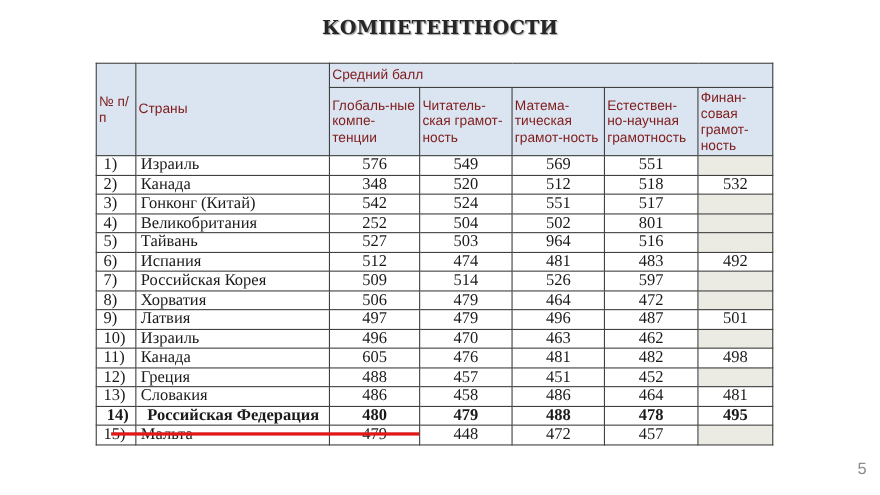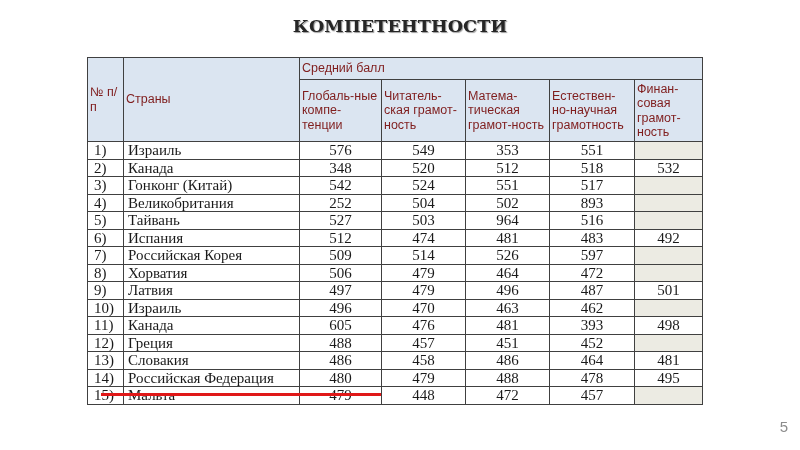--- a/index.html
+++ b/index.html
@@ -24,21 +24,21 @@
     padding: 0 2px;
   }
   .tbl td {
     border: 1.5px solid #404040; height: 16.5px; padding: 0 3px;
     font-family: "Liberation Serif", serif; font-size: 15px; line-height: 16px; color: #1a1a1a;
     text-align: center; white-space: nowrap;
   }
   .tbl td.num-col { text-align: left; padding-left: 6px; }
   .tbl td.country { text-align: left; padding-left: 4px; }
   .tbl td.empty { background: #ecebe3; }
-  .tbl tr.bold td { font-weight: normal; }
+  .tbl tr.bold td { font-weight: bold; text-align: center; }
   .red-line {
     position: absolute; left: 101px; top: 393px; width: 280px; height: 3px; background: #e01818;
   }
   .page-num {
     position: absolute; right: 12px; top: 418px; font-family: "Liberation Sans", sans-serif;
     font-size: 15px; color: #8c8c8c;
   }
 </style>
 </head>
 <body>
@@ -70,21 +70,21 @@
       <th>Естествен-но-научная грамотность</th>
       <th>Финан-совая грамот-ность</th>
     </tr>
   </thead>
   <tbody id="tbody">
       <tr>
         <td class="num-col">1)</td>
         <td class="country">Израиль</td>
         <td>576</td>
         <td>549</td>
-        <td>353</td>
+        <td>569</td>
         <td>551</td>
         <td class="empty"></td>
       </tr>
       <tr>
         <td class="num-col">2)</td>
         <td class="country">Канада</td>
         <td>348</td>
         <td>520</td>
         <td>512</td>
         <td>518</td>
@@ -98,21 +98,21 @@
         <td>551</td>
         <td>517</td>
         <td class="empty"></td>
       </tr>
       <tr>
         <td class="num-col">4)</td>
         <td class="country">Великобритания</td>
         <td>252</td>
         <td>504</td>
         <td>502</td>
-        <td>893</td>
+        <td>801</td>
         <td class="empty"></td>
       </tr>
       <tr>
         <td class="num-col">5)</td>
         <td class="country">Тайвань</td>
         <td>527</td>
         <td>503</td>
         <td>964</td>
         <td>516</td>
         <td class="empty"></td>
@@ -161,21 +161,21 @@
         <td>463</td>
         <td>462</td>
         <td class="empty"></td>
       </tr>
       <tr>
         <td class="num-col">11)</td>
         <td class="country">Канада</td>
         <td>605</td>
         <td>476</td>
         <td>481</td>
-        <td>393</td>
+        <td>482</td>
         <td>498</td>
       </tr>
       <tr>
         <td class="num-col">12)</td>
         <td class="country">Греция</td>
         <td>488</td>
         <td>457</td>
         <td>451</td>
         <td>452</td>
         <td class="empty"></td>

